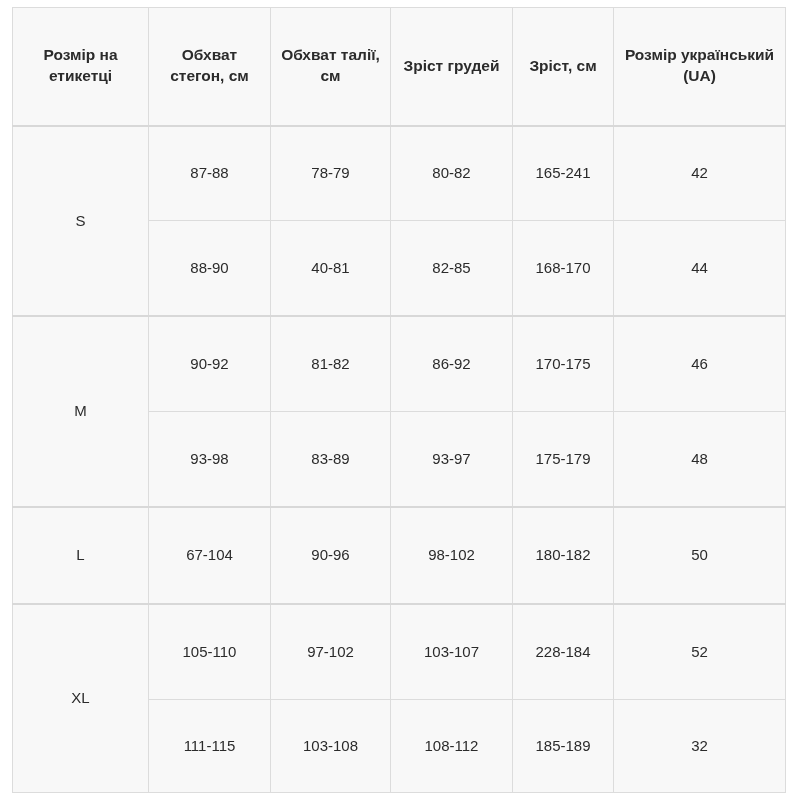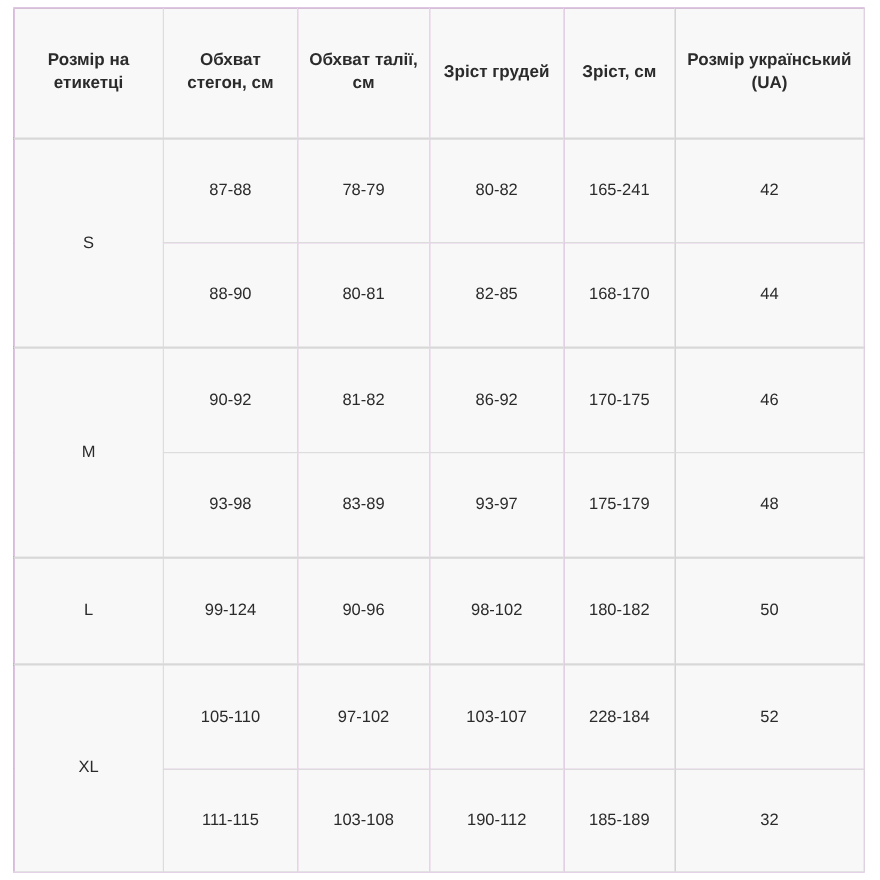--- a/index.html
+++ b/index.html
@@ -18,21 +18,21 @@
     width: 773px;
     height: 786px;
     box-sizing: border-box;
   }
 
   table.size-chart {
     width: 773px;
     height: 786px;
     border-collapse: collapse;
     table-layout: fixed;
-    background: #a21caf;
+    background: #1d4ed8;
   }
 
   table.size-chart th,
   table.size-chart td {
     border: 1px solid #dcdcdc;
     text-align: center;
     vertical-align: middle;
     color: #2b2b2b;
     background: #f8f8f8;
     padding: 2px 4px;
@@ -98,21 +98,21 @@
       <tr class="group-start">
         <td class="size-label" rowspan="2">S</td>
         <td>87-88</td>
         <td>78-79</td>
         <td>80-82</td>
         <td>165-241</td>
         <td>42</td>
       </tr>
       <tr>
         <td>88-90</td>
-        <td>80-81</td>
+        <td>40-81</td>
         <td>82-85</td>
         <td>168-170</td>
         <td>44</td>
       </tr>
 
       <tr class="group-start">
         <td class="size-label" rowspan="2">M</td>
         <td>90-92</td>
         <td>81-82</td>
         <td>86-92</td>
@@ -122,38 +122,38 @@
       <tr>
         <td>93-98</td>
         <td>83-89</td>
         <td>93-97</td>
         <td>175-179</td>
         <td>48</td>
       </tr>
 
       <tr class="group-start">
         <td class="size-label">L</td>
-        <td>99-124</td>
+        <td>67-104</td>
         <td>90-96</td>
         <td>98-102</td>
         <td>180-182</td>
         <td>50</td>
       </tr>
 
       <tr class="group-start">
         <td class="size-label" rowspan="2">XL</td>
         <td>105-110</td>
         <td>97-102</td>
         <td>103-107</td>
         <td>228-184</td>
         <td>52</td>
       </tr>
       <tr>
         <td>111-115</td>
         <td>103-108</td>
-        <td>190-112</td>
+        <td>108-112</td>
         <td>185-189</td>
         <td>32</td>
       </tr>
 
     </tbody>
   </table>
 </div>
 
 </body></html>

